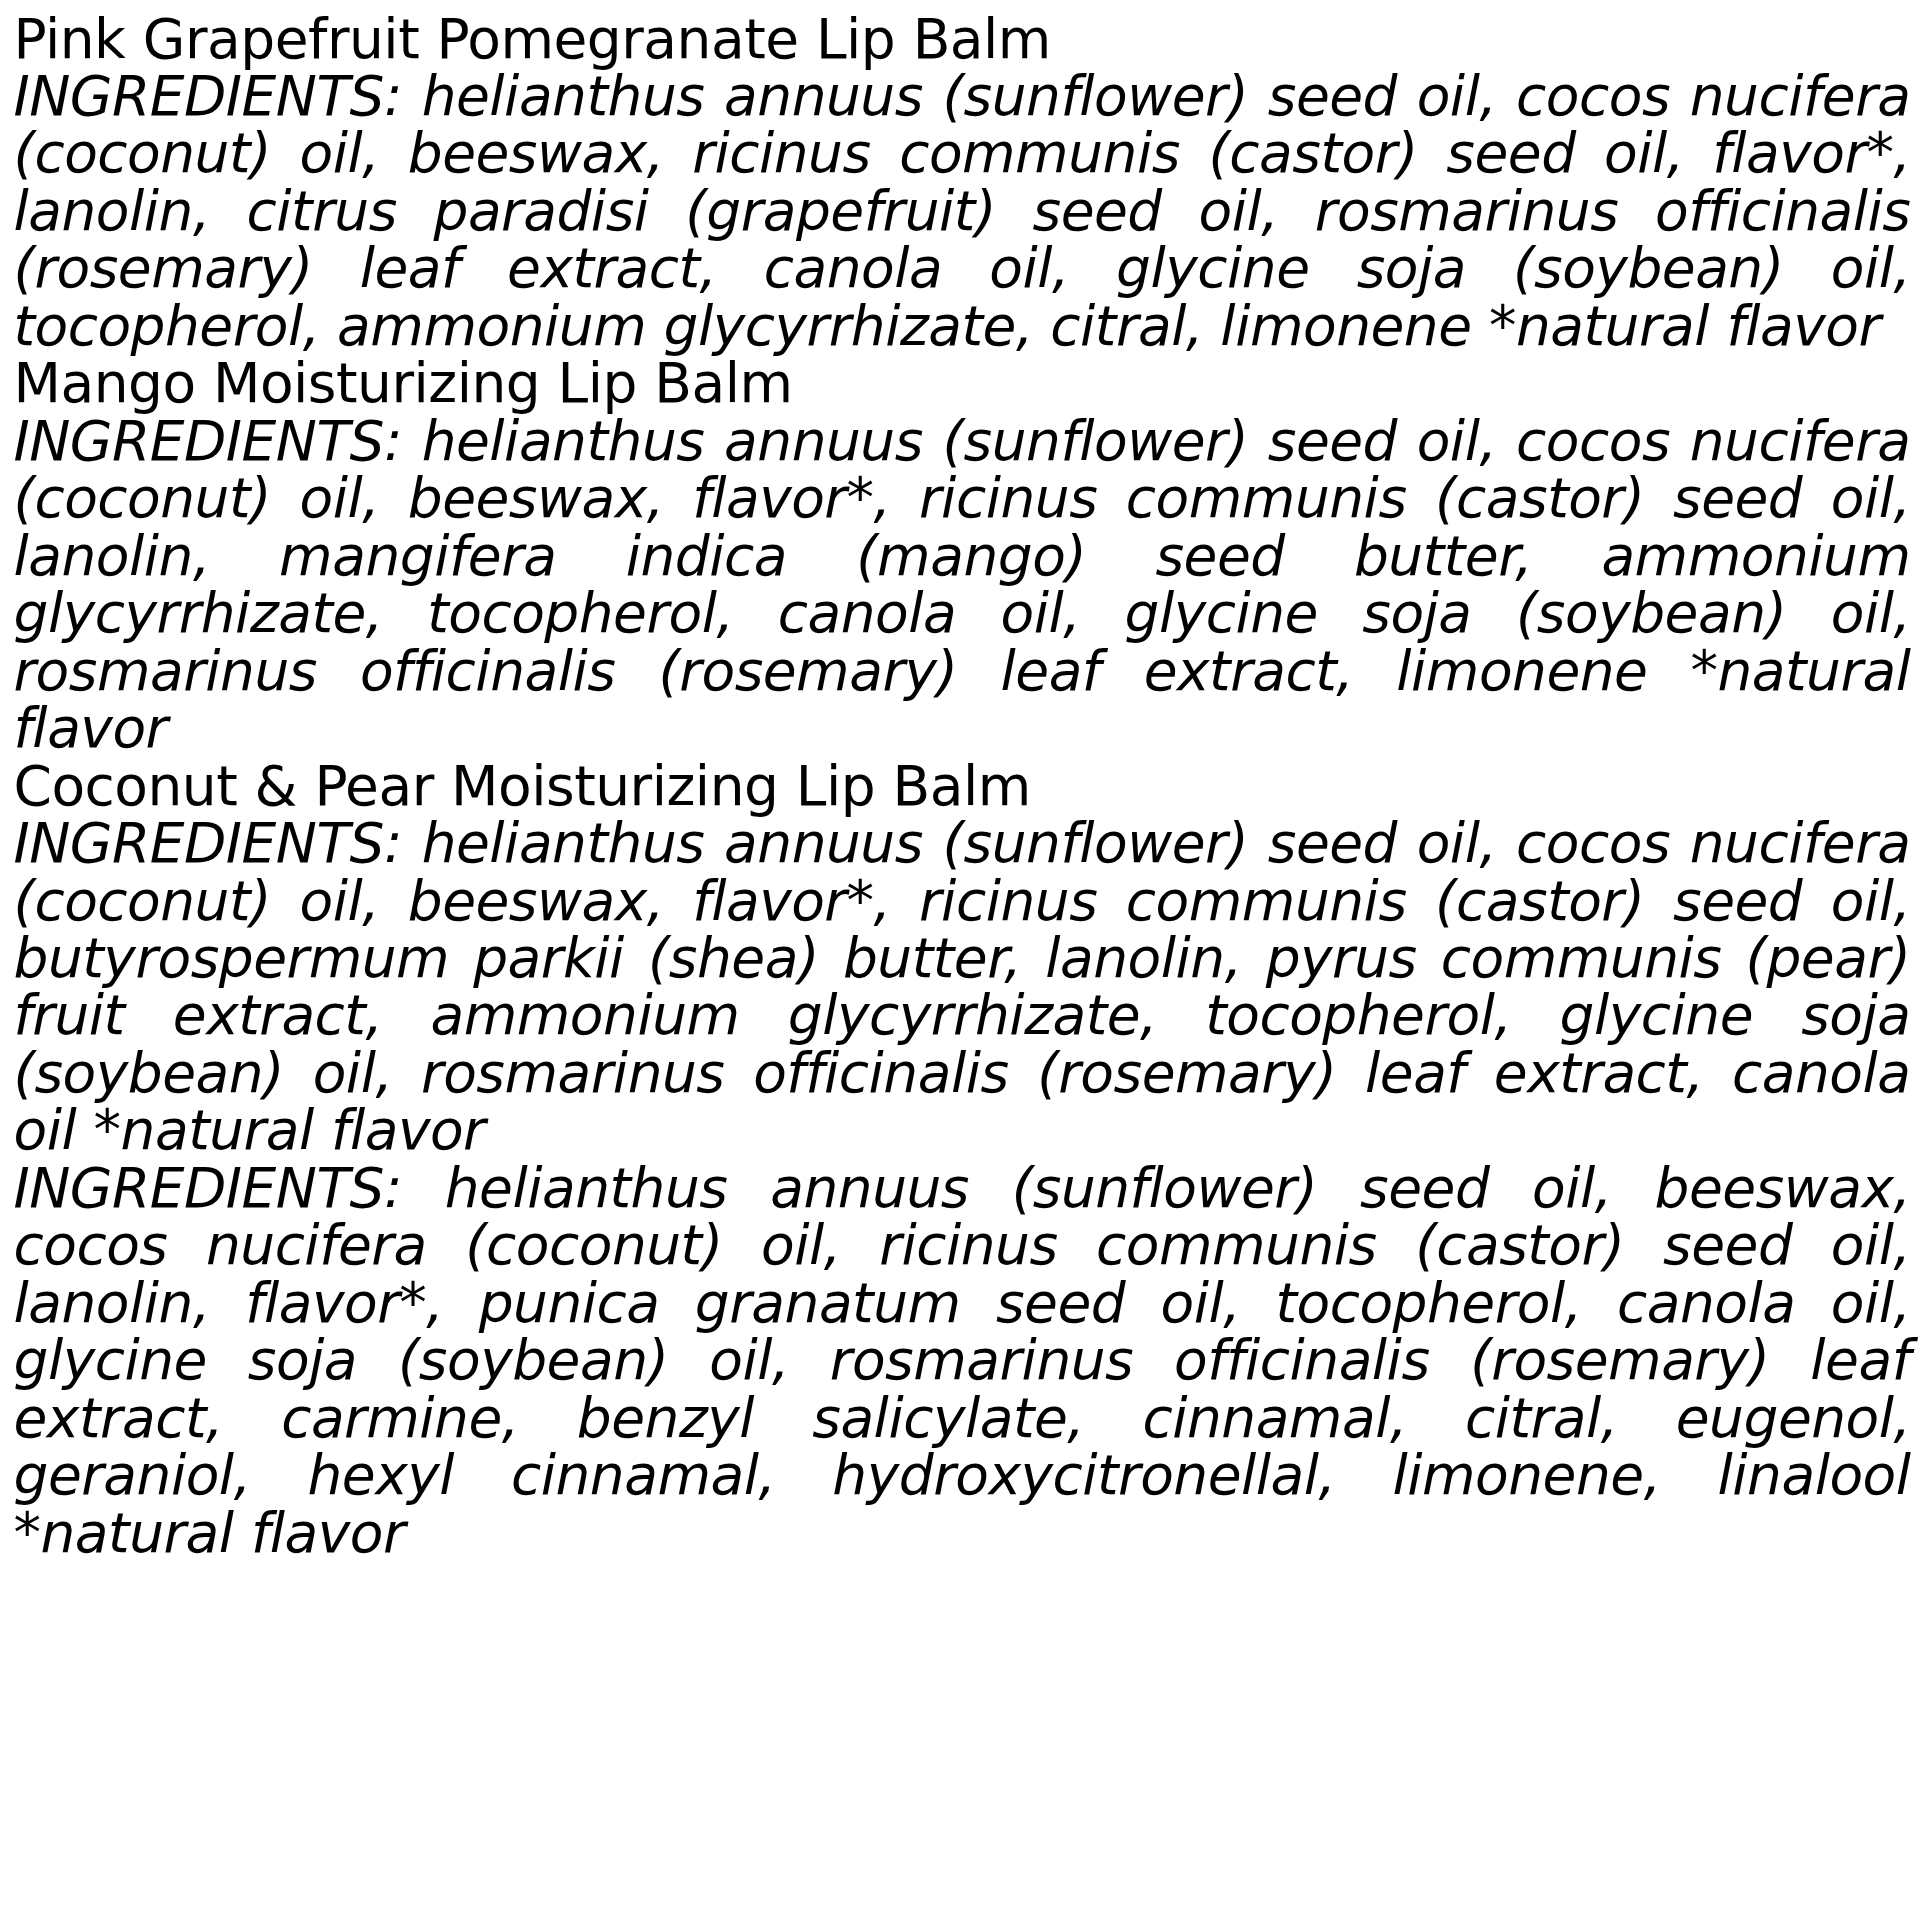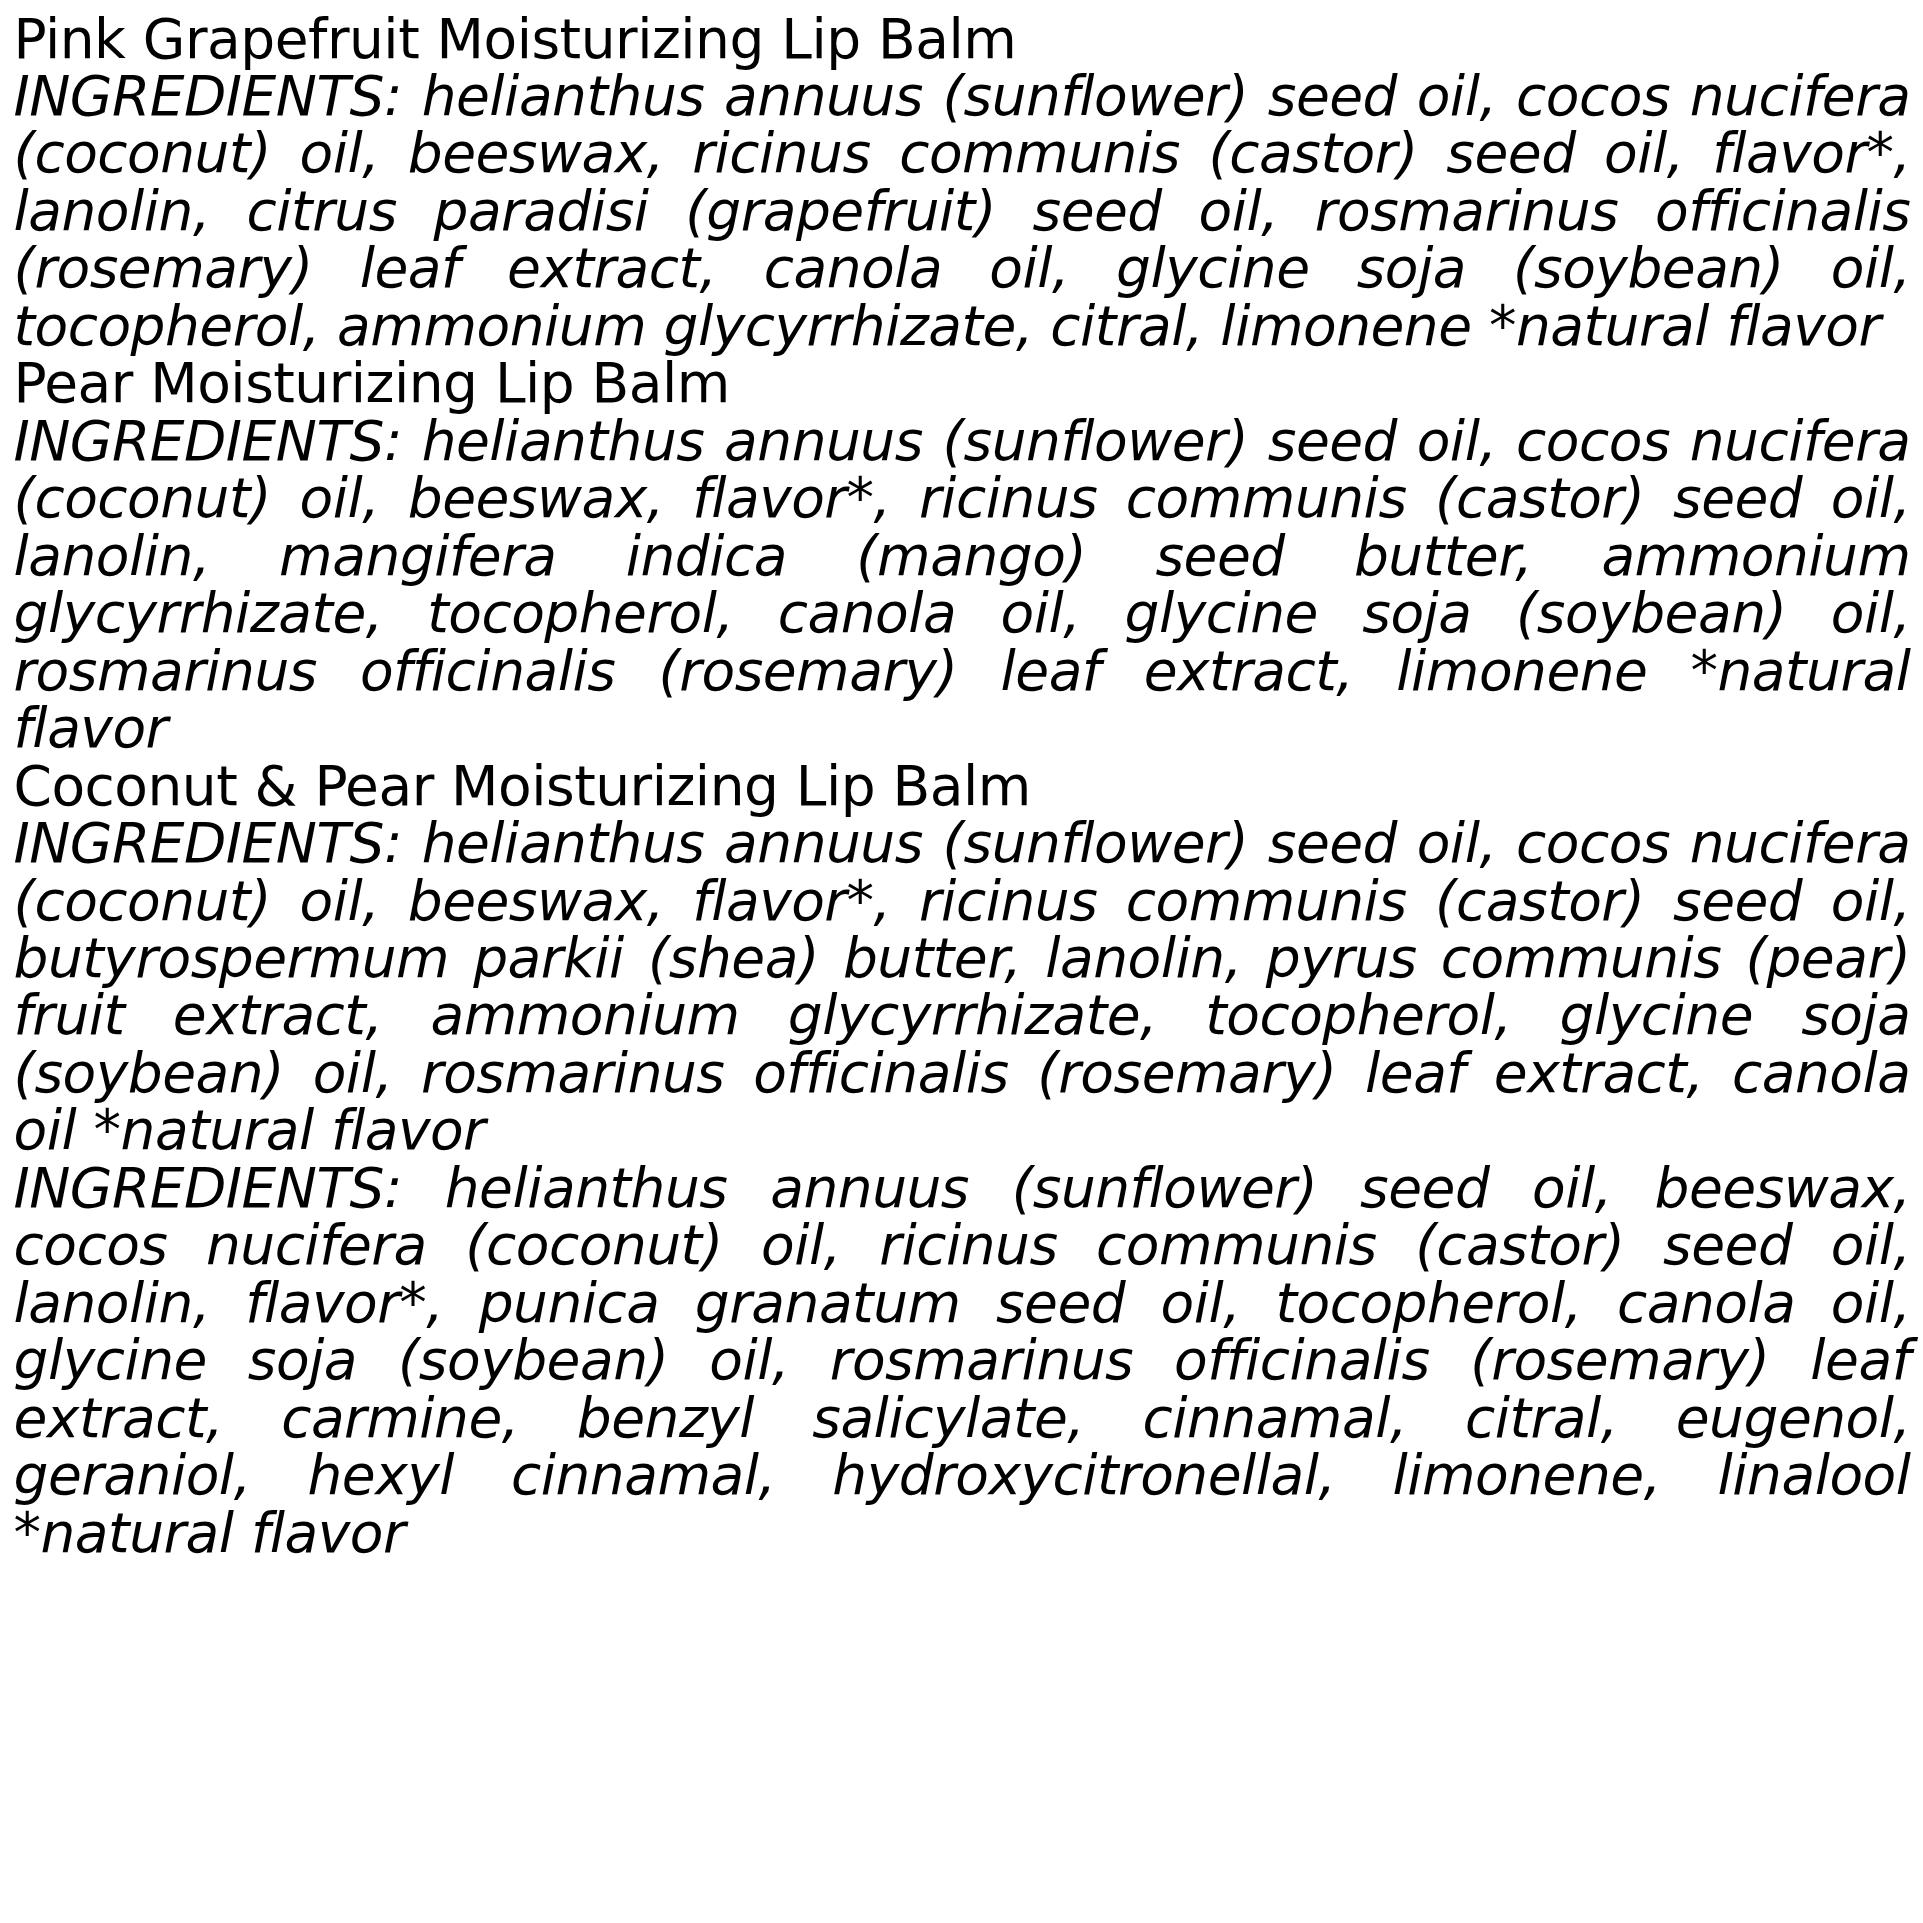--- a/index.html
+++ b/index.html
@@ -39,26 +39,26 @@
     white-space: nowrap;
   }
   
 </style>
 </head>
 <body>
 
 <div class="page">
 
   <div class="block">
-    <div class="product-name">Pink Grapefruit Moisturizing Lip Balm</div>
+    <div class="product-name">Pink Grapefruit Pomegranate Lip Balm</div>
     <div class="ingredients">INGREDIENTS: helianthus annuus (sunflower) seed oil, cocos nucifera (coconut) oil, beeswax, ricinus communis (castor) seed oil, flavor*, lanolin, citrus paradisi (grapefruit) seed oil, rosmarinus officinalis (rosemary) leaf extract, canola oil, glycine soja (soybean) oil, tocopherol, ammonium glycyrrhizate, citral, limonene *natural flavor</div>
   </div>
 
   <div class="block">
-    <div class="product-name">Pear Moisturizing Lip Balm</div>
+    <div class="product-name">Mango Moisturizing Lip Balm</div>
     <div class="ingredients">INGREDIENTS: helianthus annuus (sunflower) seed oil, cocos nucifera (coconut) oil, beeswax, flavor*, ricinus communis (castor) seed oil, lanolin, mangifera indica (mango) seed butter, ammonium glycyrrhizate, tocopherol, canola oil, glycine soja (soybean) oil, rosmarinus officinalis (rosemary) leaf extract, limonene *natural flavor</div>
   </div>
 
   <div class="block">
     <div class="product-name">Coconut &amp; Pear Moisturizing Lip Balm</div>
     <div class="ingredients">INGREDIENTS: helianthus annuus (sunflower) seed oil, cocos nucifera (coconut) oil, beeswax, flavor*, ricinus communis (castor) seed oil, butyrospermum parkii (shea) butter, lanolin, pyrus communis (pear) fruit extract, ammonium glycyrrhizate, tocopherol, glycine soja (soybean) oil, rosmarinus officinalis (rosemary) leaf extract, canola oil *natural flavor</div>
   </div>
 
   <div class="block">
     <div class="ingredients">INGREDIENTS: helianthus annuus (sunflower) seed oil, beeswax, cocos nucifera (coconut) oil, ricinus communis (castor) seed oil, lanolin, flavor*, punica granatum seed oil, tocopherol, canola oil, glycine soja (soybean) oil, rosmarinus officinalis (rosemary) leaf extract, carmine, benzyl salicylate, cinnamal, citral, eugenol, geraniol, hexyl cinnamal, hydroxycitronellal, limonene, linalool *natural flavor</div>

